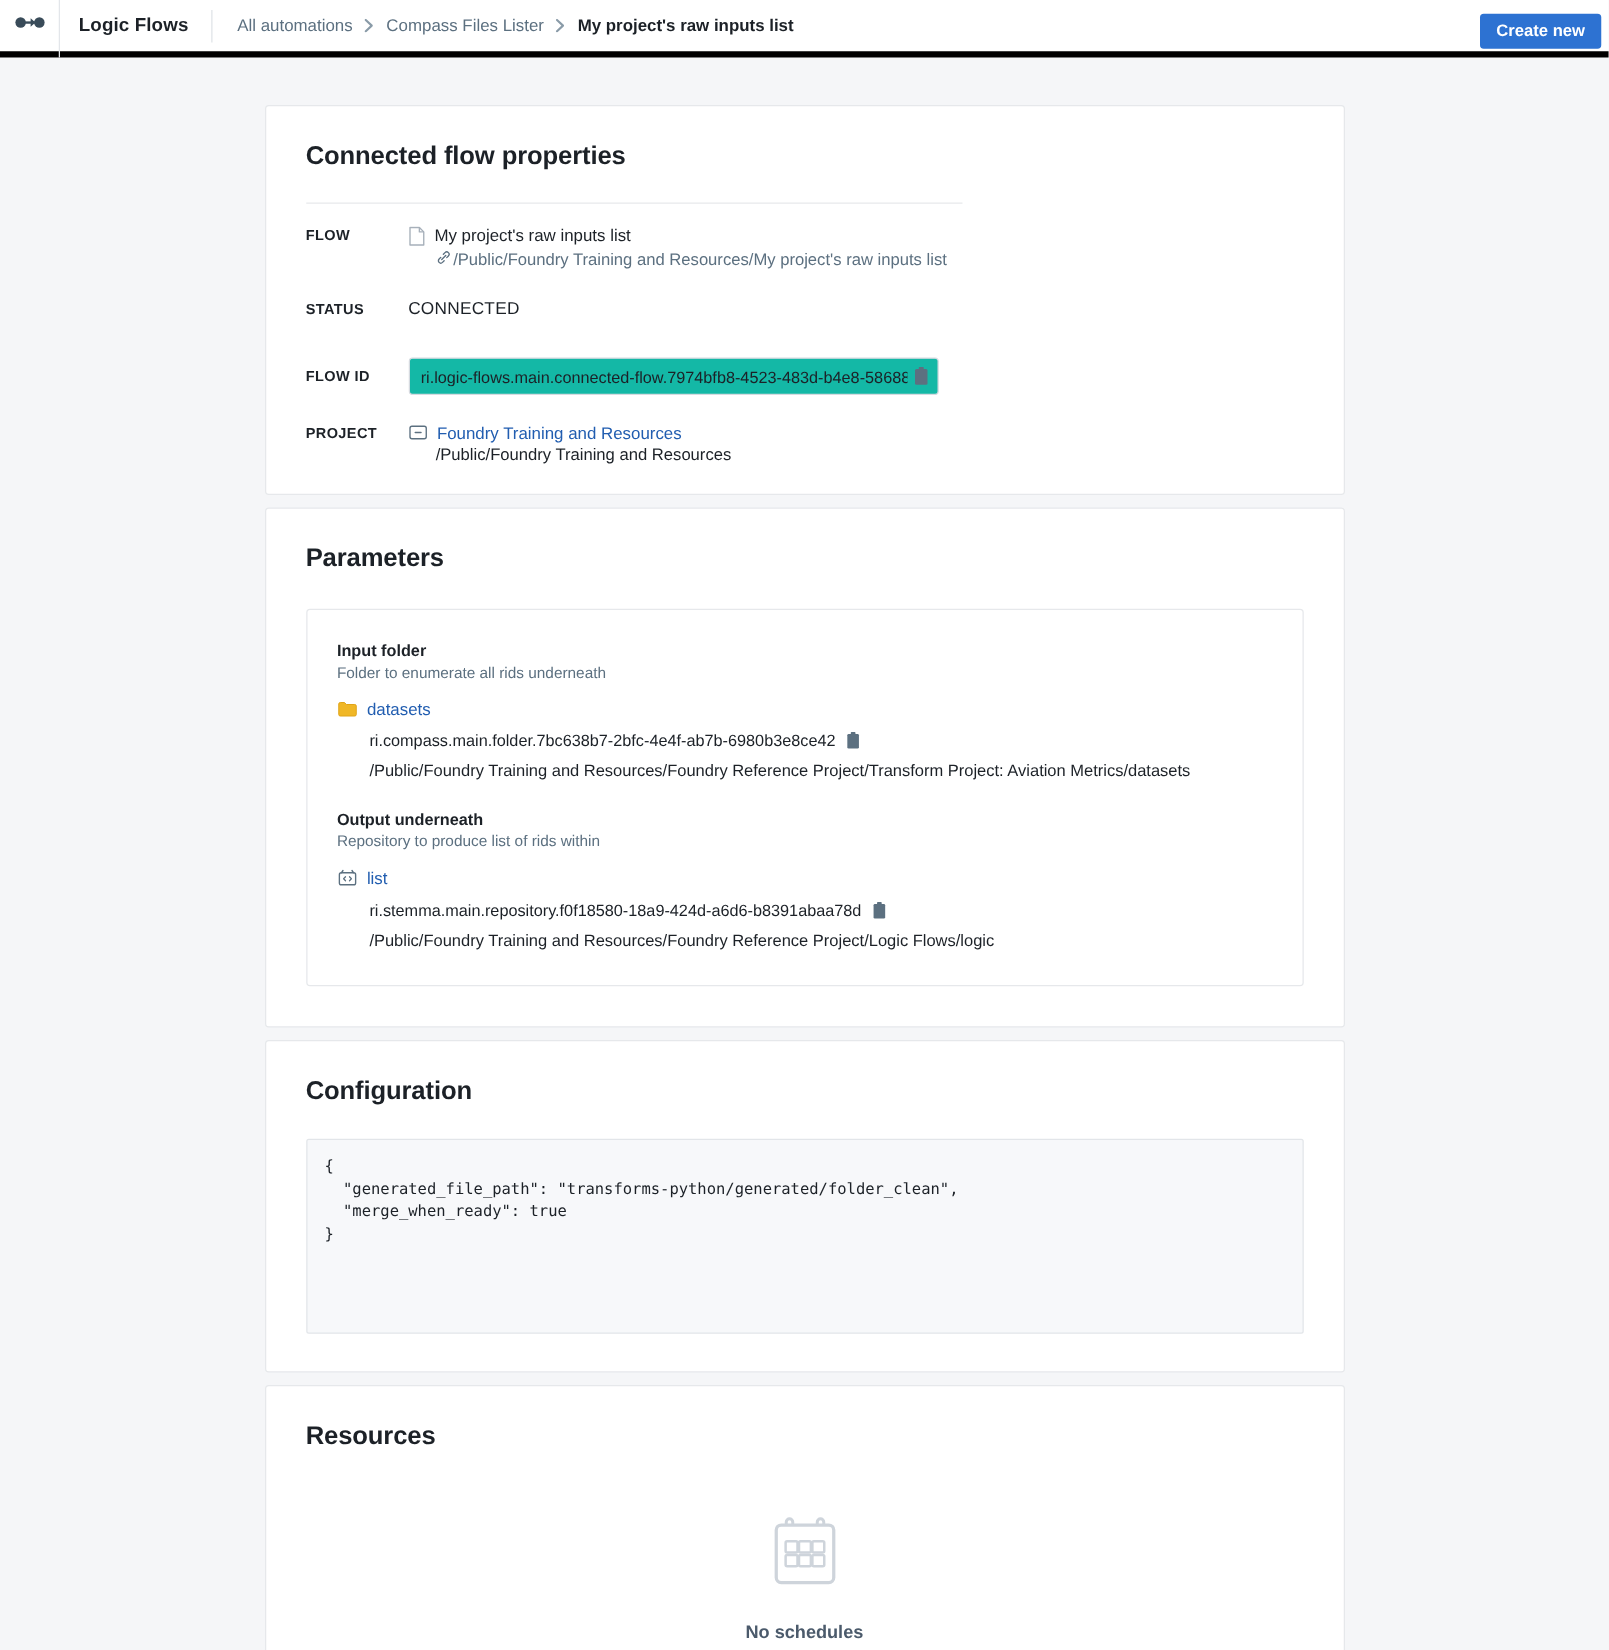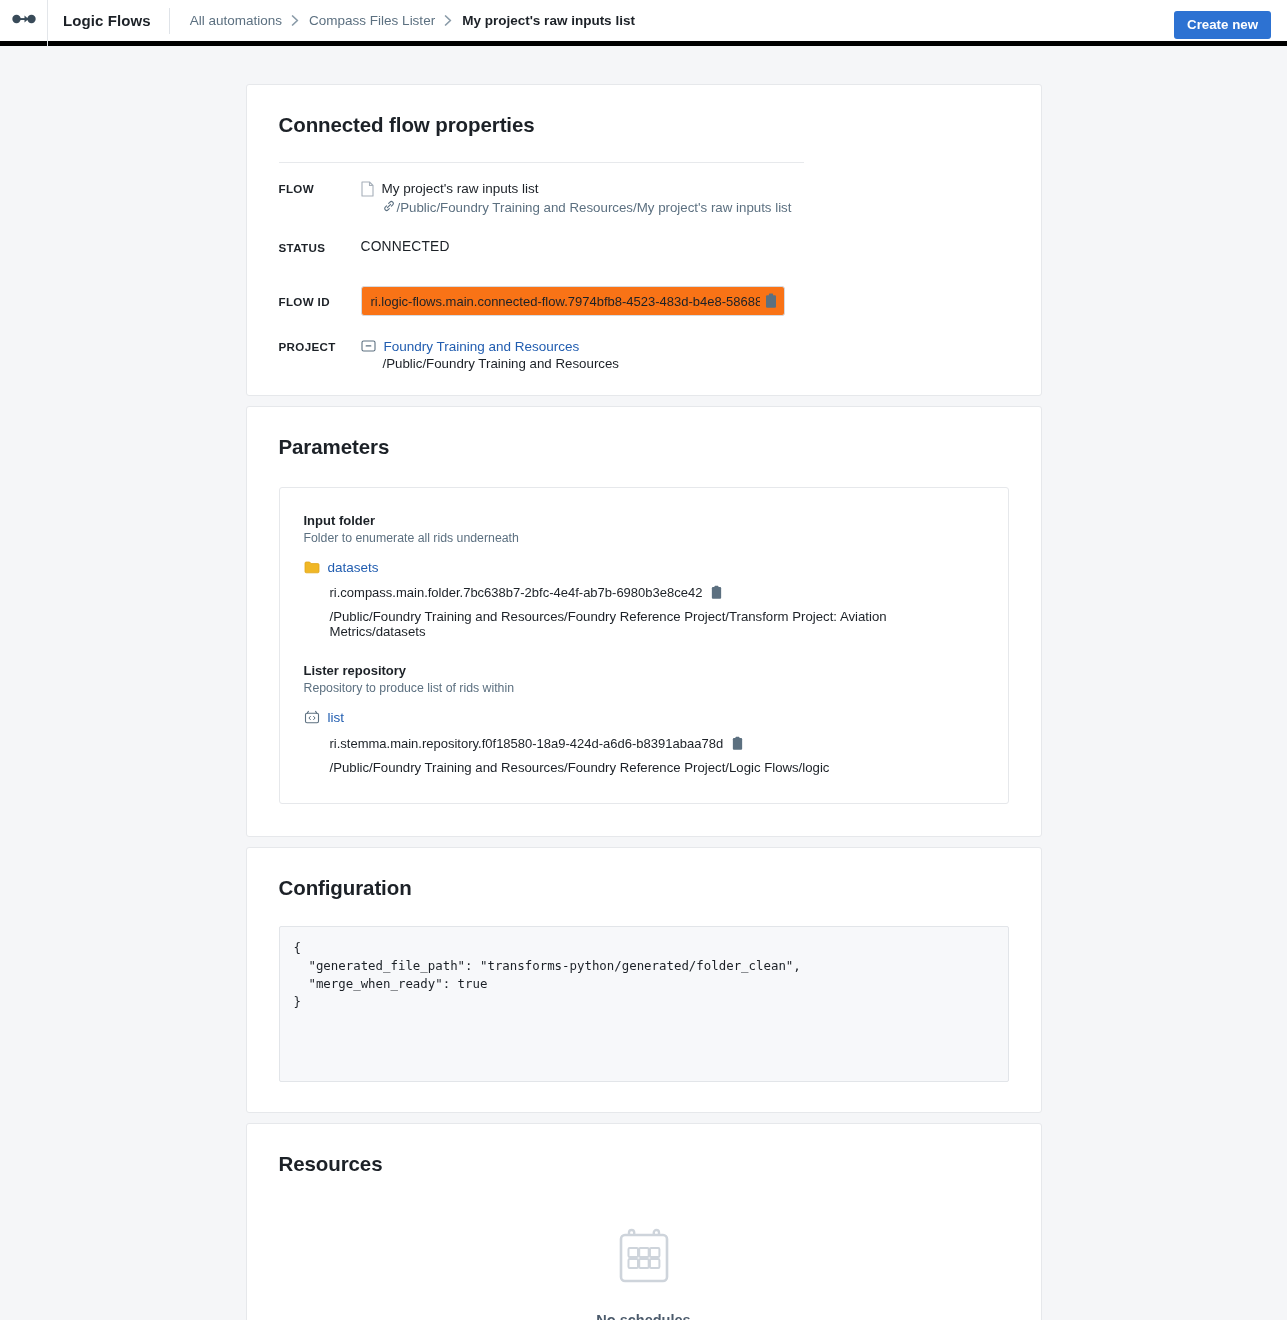--- a/index.html
+++ b/index.html
@@ -48,39 +48,39 @@
   .crumb { color: #5c7080; }
   .crumb.link { cursor: pointer; }
   .crumb.current { color: #1c2127; font-weight: bold; }
   .crumb-sep {
     color: #8a9ba8;
     font-size: 12px;
     display: inline-flex; align-items: center;
     line-height: 1;
   }
   .create-btn {
-    position: absolute; right: 16px; top: 11px;
+    position: absolute; right: 6px; top: 11px;
     background: #2d72d2;
     color: #fff;
     border: none;
     border-radius: 3px;
     font-size: 13.3px;
     font-weight: bold;
     font-family: "Liberation Sans", sans-serif;
     padding: 7px 13px 8px;
     cursor: pointer;
     line-height: 1;
   }
 
   
   .page {
     padding: 38px 0 0 0;
   }
   .card {
-    width: 796px;
+    width: 864px;
     margin: 0 auto 10px;
     background: #ffffff;
     border: 1px solid #e6e8eb;
     border-radius: 3px;
     box-shadow: 0 0 0 rgba(0,0,0,0);
   }
   .card-title {
     font-size: 20.5px;
     font-weight: bold;
     color: #1c2127;
@@ -119,21 +119,21 @@
     display: flex; align-items: center; gap: 2px;
     margin-left: 22px;
   }
   .link-blue { color: #215db0; }
   .status-val { font-size: 13.8px; color: #1c2127; letter-spacing: .2px; }
 
   .id-field {
     width: 424px; height: 30px;
     border: 1px solid #d6dae0;
     border-radius: 3px;
-    background: #f97316;
+    background: #14b8a6;
     display: flex; align-items: center;
     padding: 0 6px 0 9px;
     overflow: hidden;
     position: relative;
   }
   .id-text {
     font-size: 13px; color: #1c2127;
     white-space: nowrap; overflow: hidden;
     flex: 1 1 auto;
     text-overflow: clip;
@@ -334,21 +334,21 @@
                   <rect x="5" y="0.6" width="4" height="2.6" rx="0.6" fill="#5c7080"></rect>
                   <rect x="2" y="2.2" width="10" height="12.6" rx="1.2" fill="#5c7080"></rect>
                 </svg>
               </span>
             </div>
             <div class="param-path">/Public/Foundry Training and Resources/Foundry Reference Project/Transform Project: Aviation Metrics/datasets</div>
           </div>
         </div>
 
         <div class="param-block">
-          <div class="param-name">Lister repository</div>
+          <div class="param-name">Output underneath</div>
           <div class="param-desc">Repository to produce list of rids within</div>
           <div class="param-target">
             <div class="param-target-name">
               <span>
                 <svg width="16" height="15" viewBox="0 0 16 15">
                   <rect x="1.5" y="3.2" width="13" height="9.6" rx="1.5" fill="#fff" stroke="#5c7080" stroke-width="1.1"></rect>
                   <path d="M3.2 3.2 L4.4 1.4 M12.8 3.2 L11.6 1.4" stroke="#5c7080" stroke-width="1.1" stroke-linecap="round"></path>
                   <path d="M6.4 6.4 L4.9 8 L6.4 9.6 M9.6 6.4 L11.1 8 L9.6 9.6" stroke="#5c7080" stroke-width="1" fill="none" stroke-linecap="round" stroke-linejoin="round"></path>
                 </svg>
               </span>

